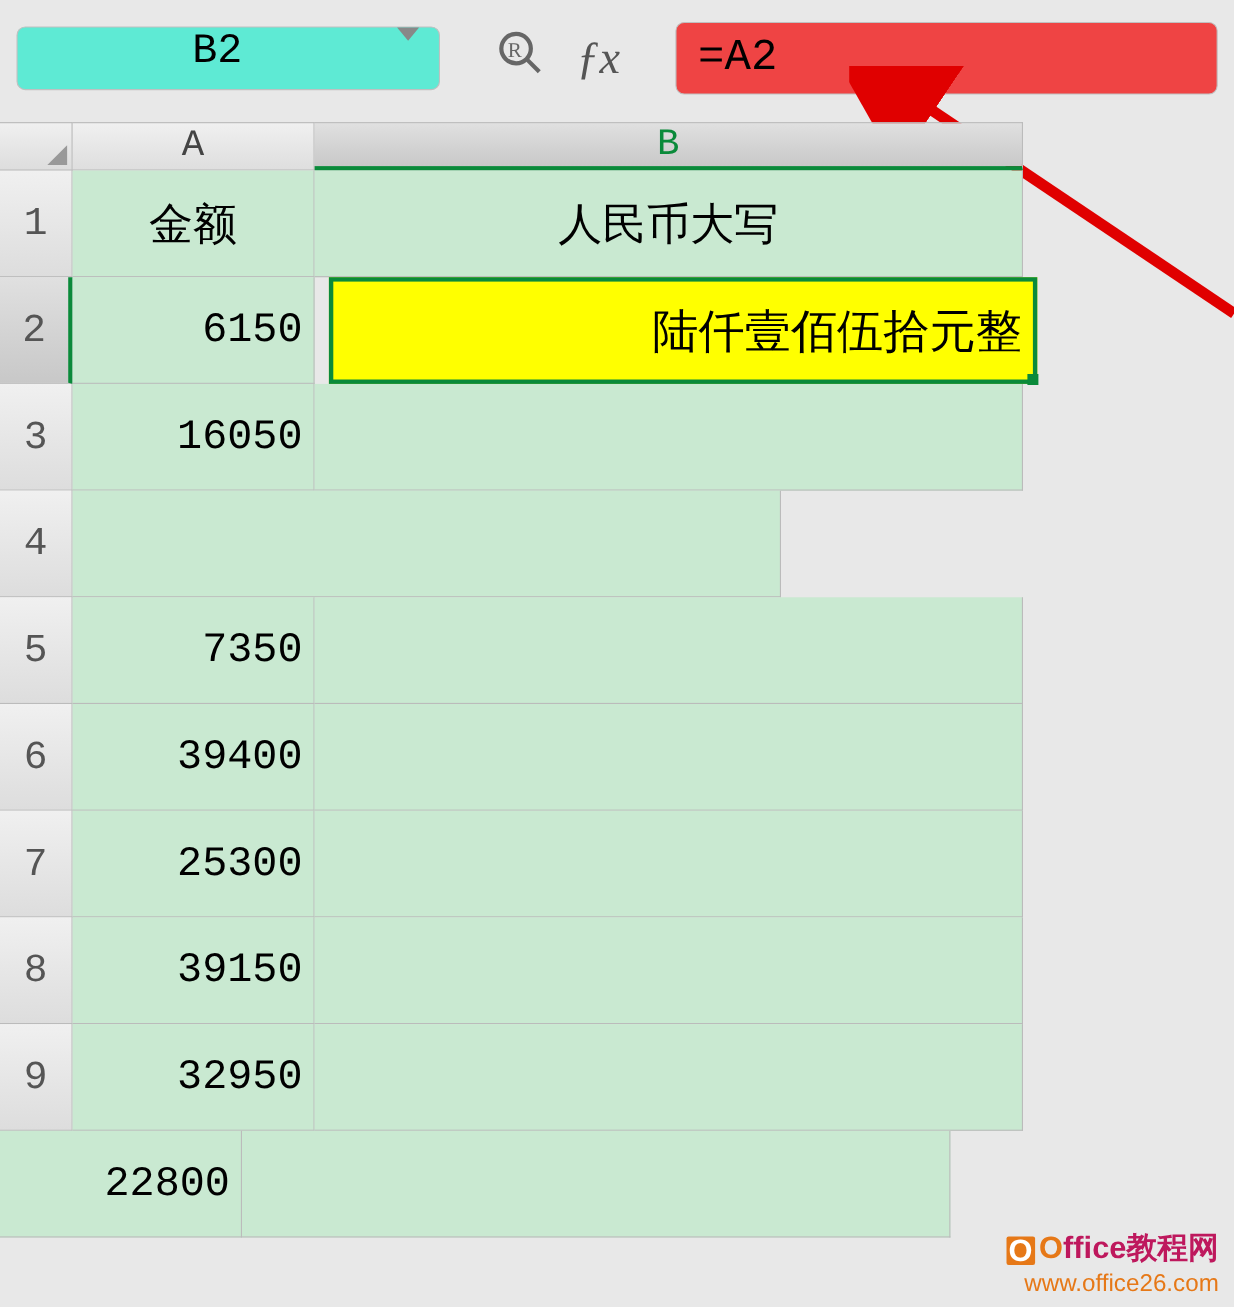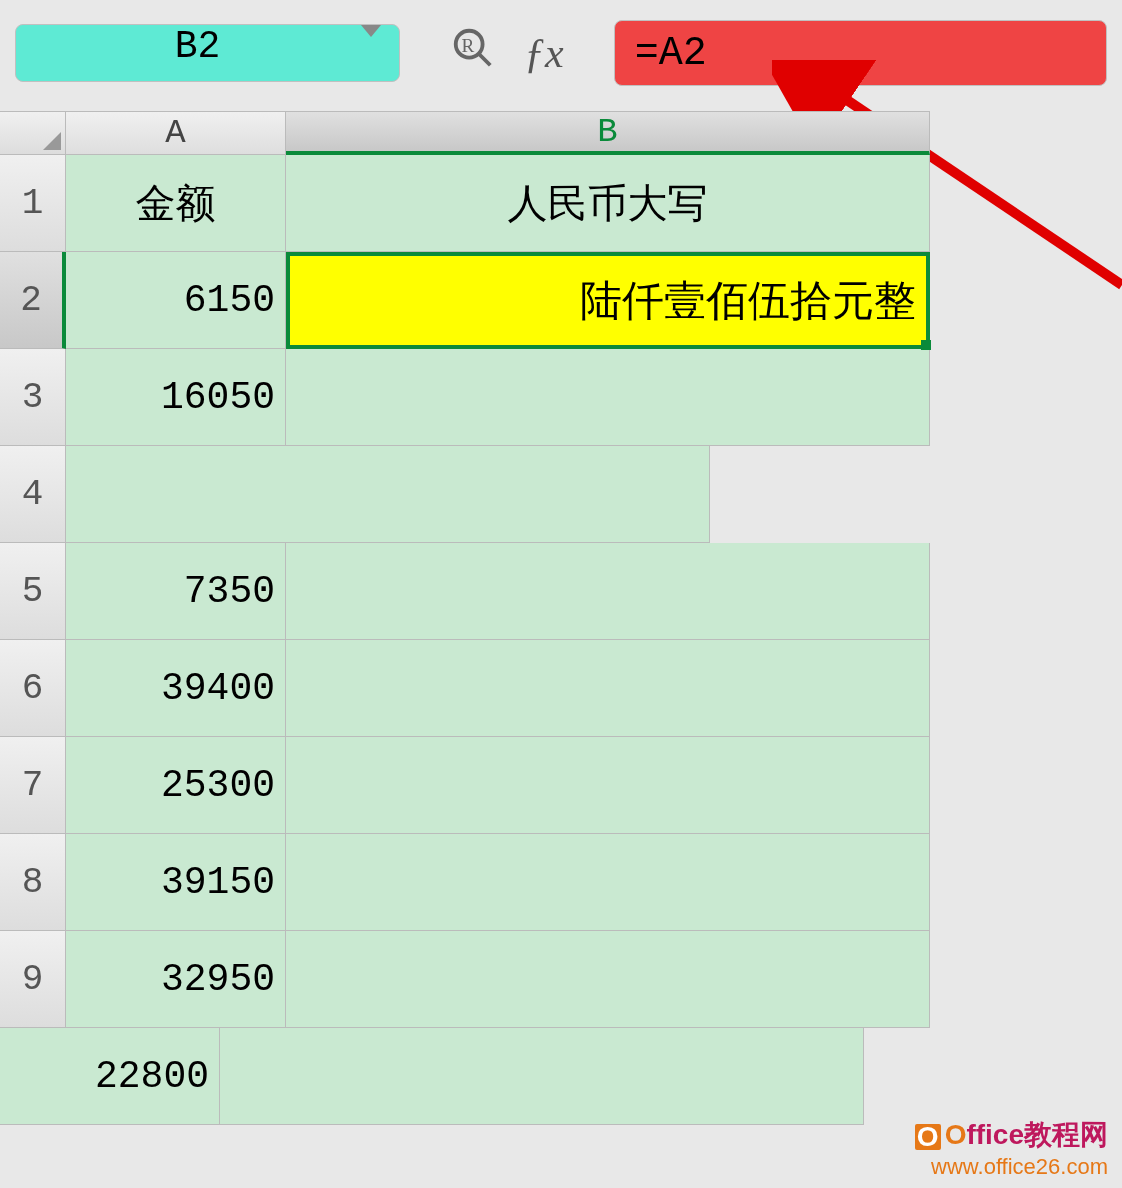--- a/index.html
+++ b/index.html
@@ -114,20 +114,21 @@
     }
     .cell.a { flex:0 0 220px; justify-content:flex-end; font-family:"Courier New",monospace; }
     .cell.b { flex:0 0 644px; justify-content:flex-end;text-align:center; }
     .cell.header-row { justify-content:center; font-size:40px; font-family:"SimSun","宋体",serif; }
     .cell.b2 {
       background:#ffff00;
       border:4px solid #0a8a3a;
       justify-content:flex-end;
       font-size:42px;
       position:relative;
+      margin-left:13px;
     }
     .cell.b2::after{
       content:"";position:absolute;
       right:-5px;bottom:-5px;
       width:10px;height:10px;background:#0a8a3a;
     }
     .arrow-annot {
       position:absolute;
       top:60px; right:-10px;
       width:360px; height:230px;

